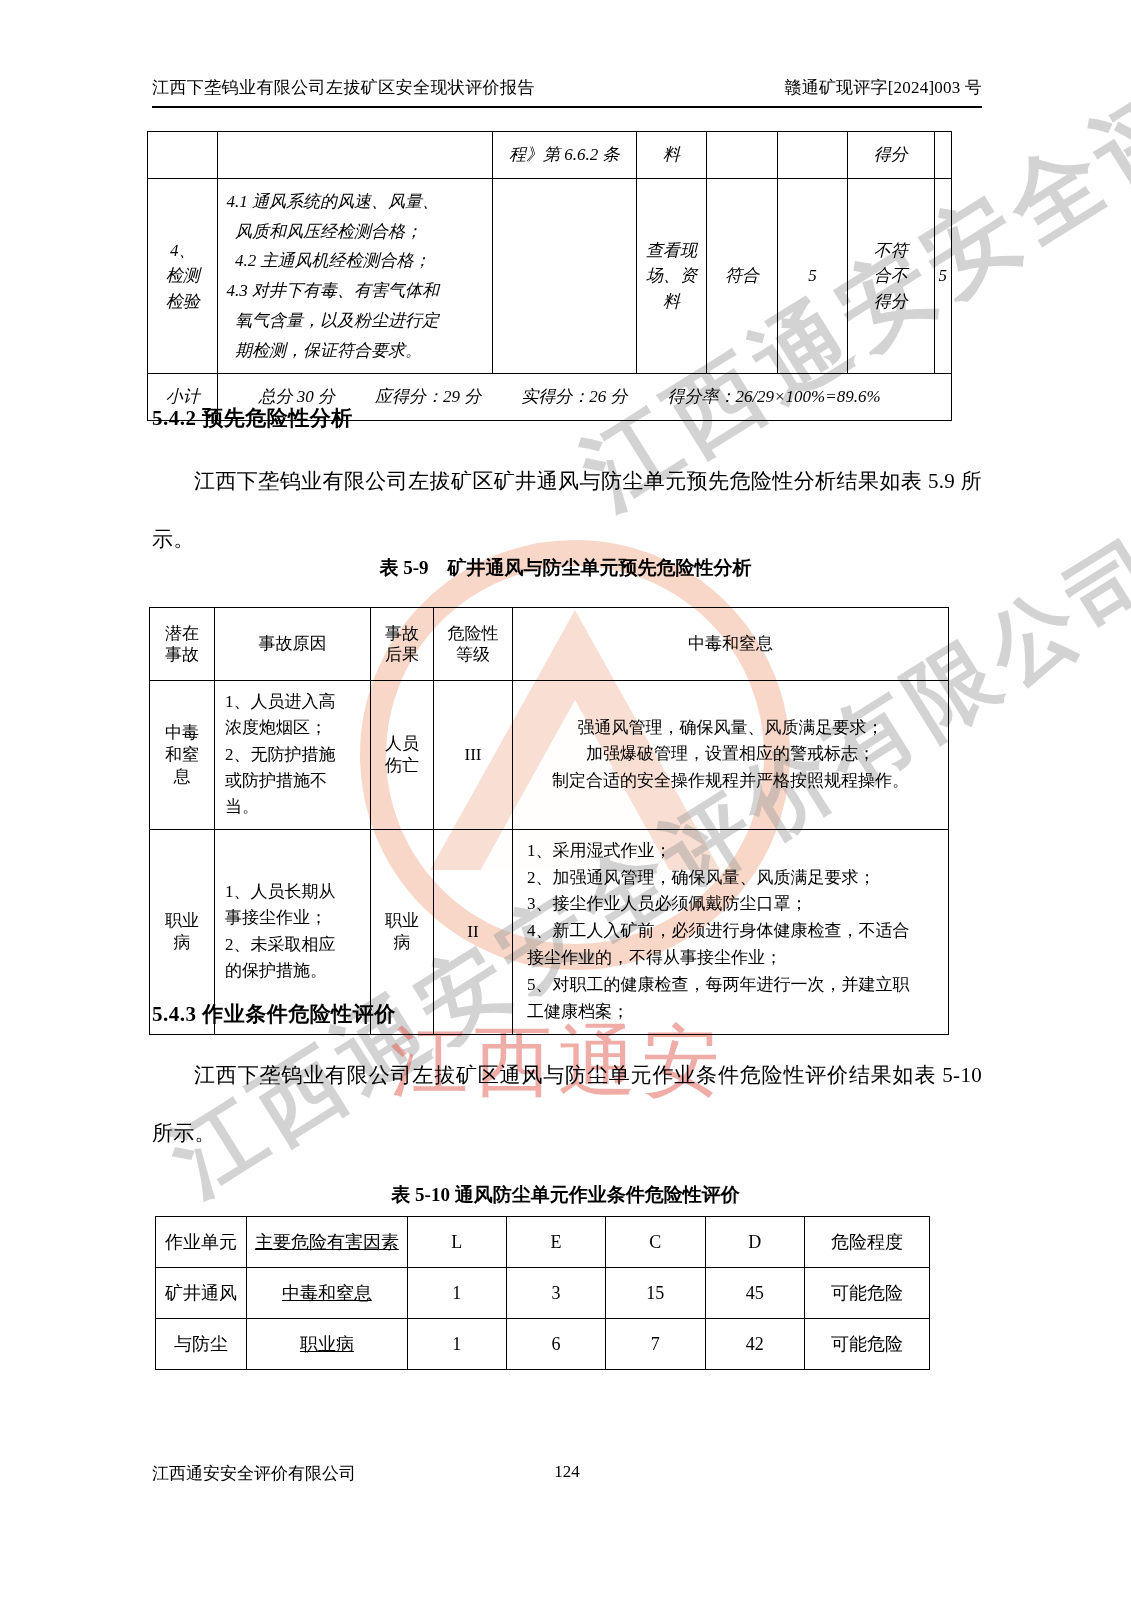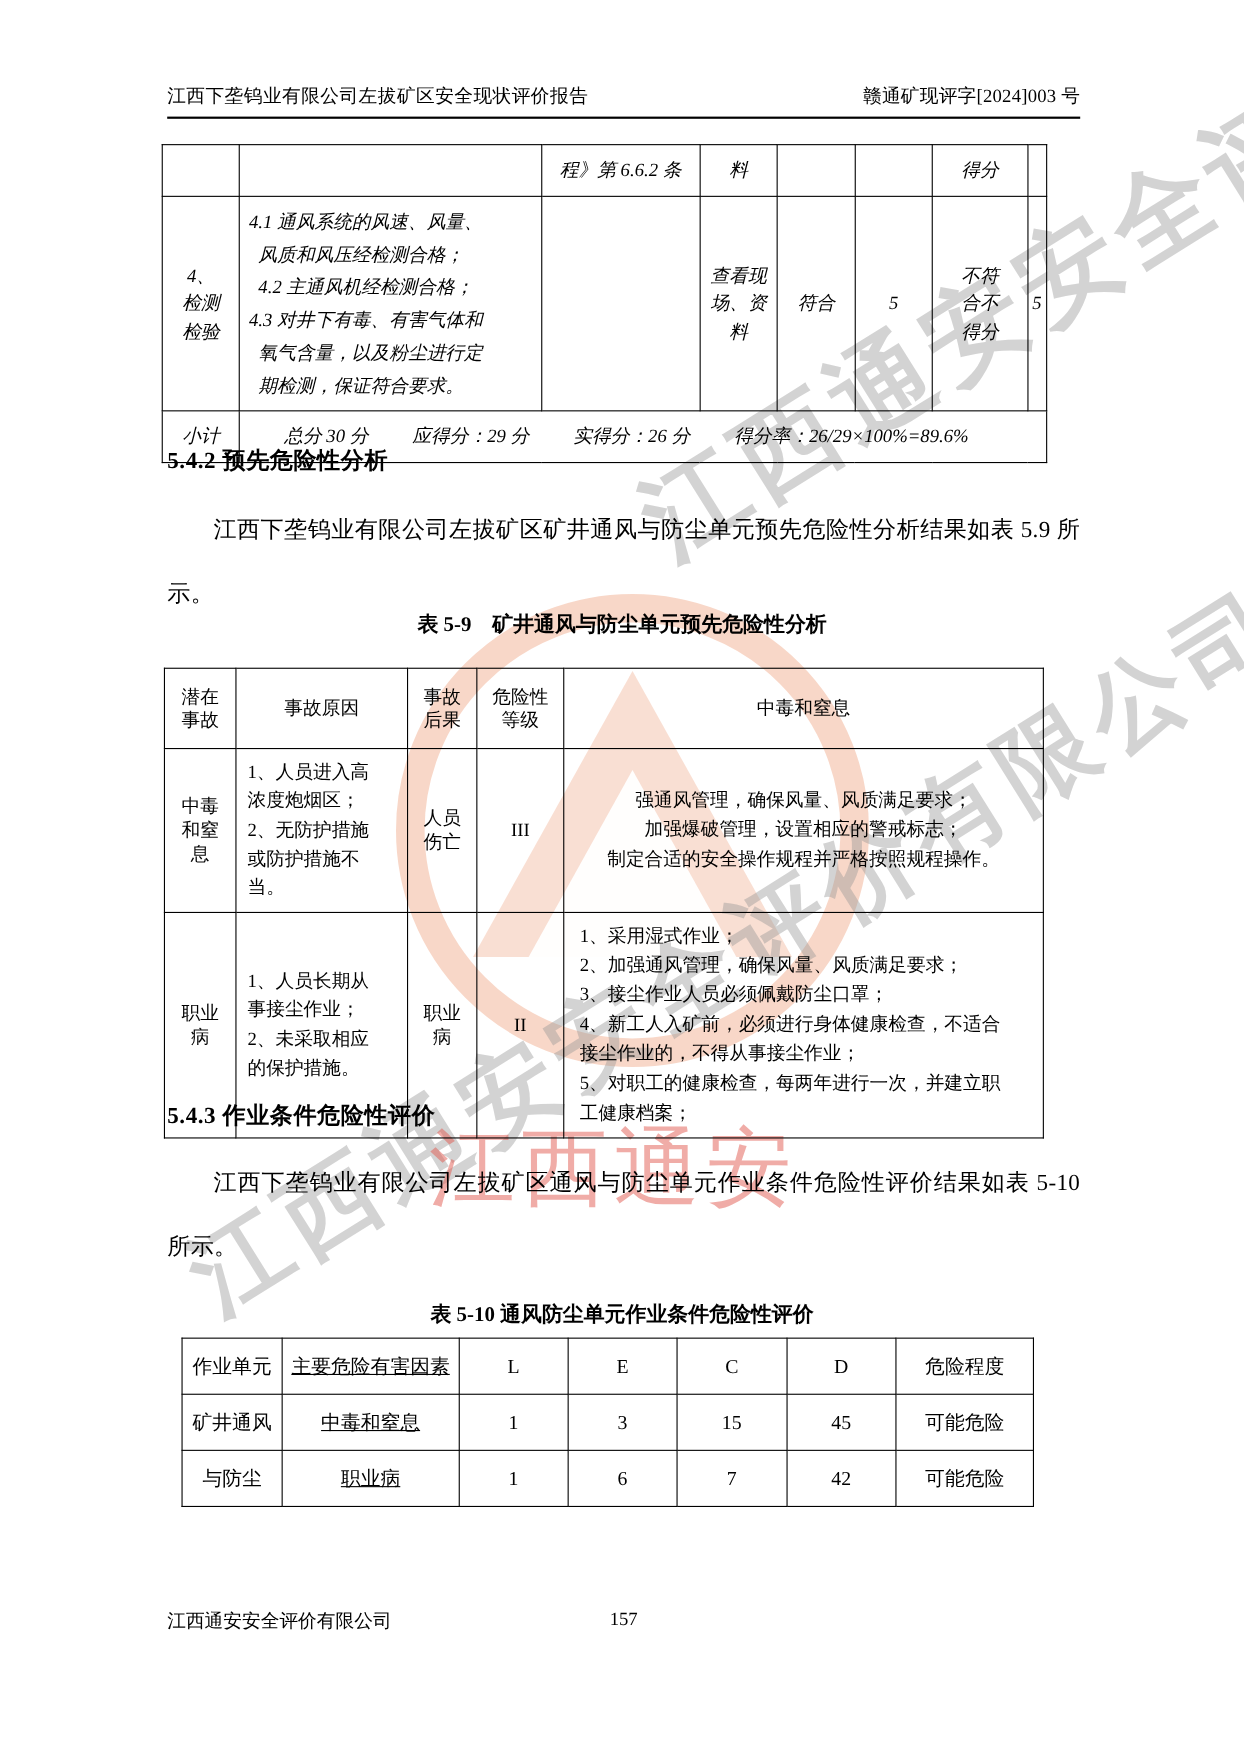--- a/index.html
+++ b/index.html
@@ -175,21 +175,21 @@
   #table-5-9 .hdr td { height: 56px; line-height: 1.25; }
   #table-5-9 .narrow { width: 56px; line-height: 1.3; }
   #table-5-9 .cause { width: 135px; text-align: left; line-height: 1.55; padding: 8px 10px; }
   #table-5-9 .conseq { width: 54px; line-height: 1.3; }
   #table-5-9 .level { width: 70px; }
   #table-5-9 .measures { text-align: left; line-height: 1.58; padding: 8px 14px; }
   #table-5-9 .measures.ctr { text-align: center; }
 
   
   #table-5-10 {
-    left: 165px; top: 1216px;
+    left: 155px; top: 1216px;
     width: 775px;
     font-size: 18px;
   }
   #table-5-10 td { text-align: center; height: 46px; }
   #table-5-10 .c0 { width: 86px; }
   #table-5-10 .c1 { width: 160px; text-decoration: underline; }
   #table-5-10 .cn { width: 95px; }
   #table-5-10 .clast { width: 122px; }
 
   
@@ -349,17 +349,17 @@
         <td class="cn">6</td>
         <td class="cn">7</td>
         <td class="cn">42</td>
         <td class="clast">可能危险</td>
       </tr>
     </tbody>
       </table>
 
     <div class="doc-footer">
       <span>江西通安安全评价有限公司</span>
-      <span class="pg">157</span>
+      <span class="pg">124</span>
     </div>
 
   </div>
 </div>
 
 </body></html>

